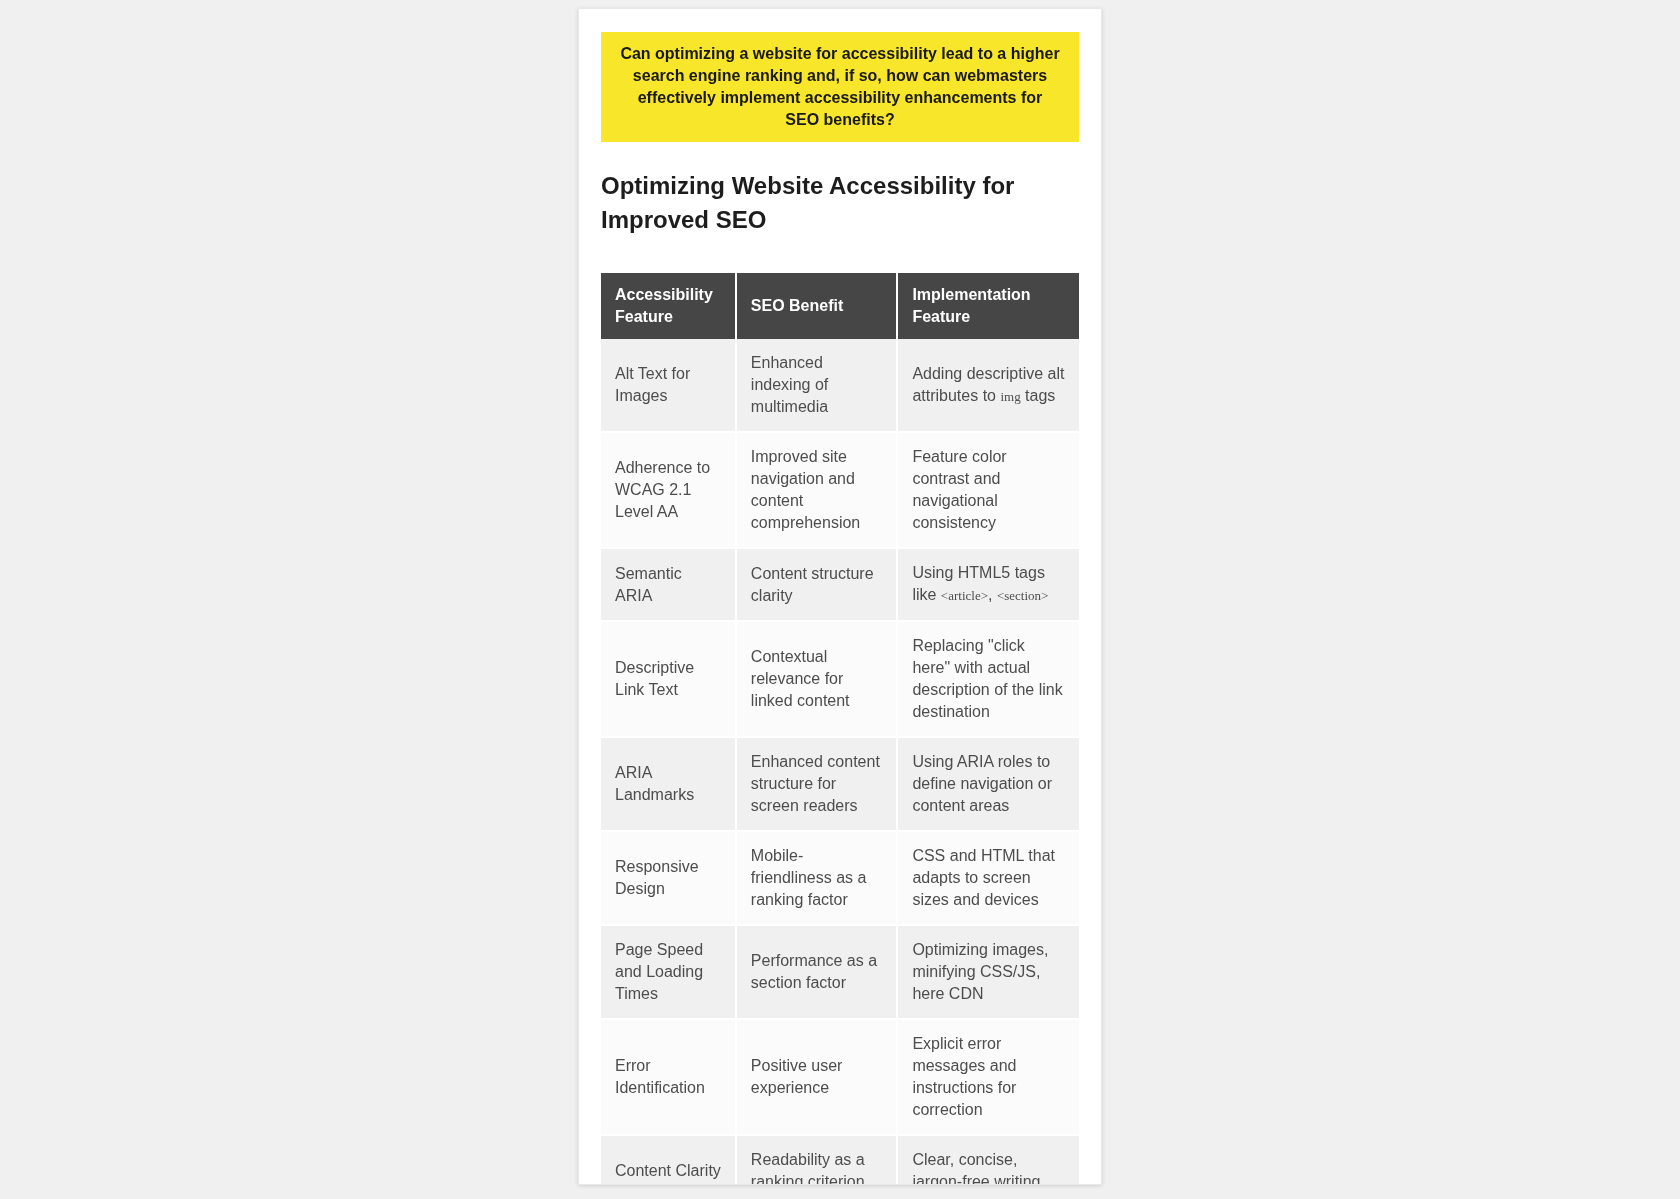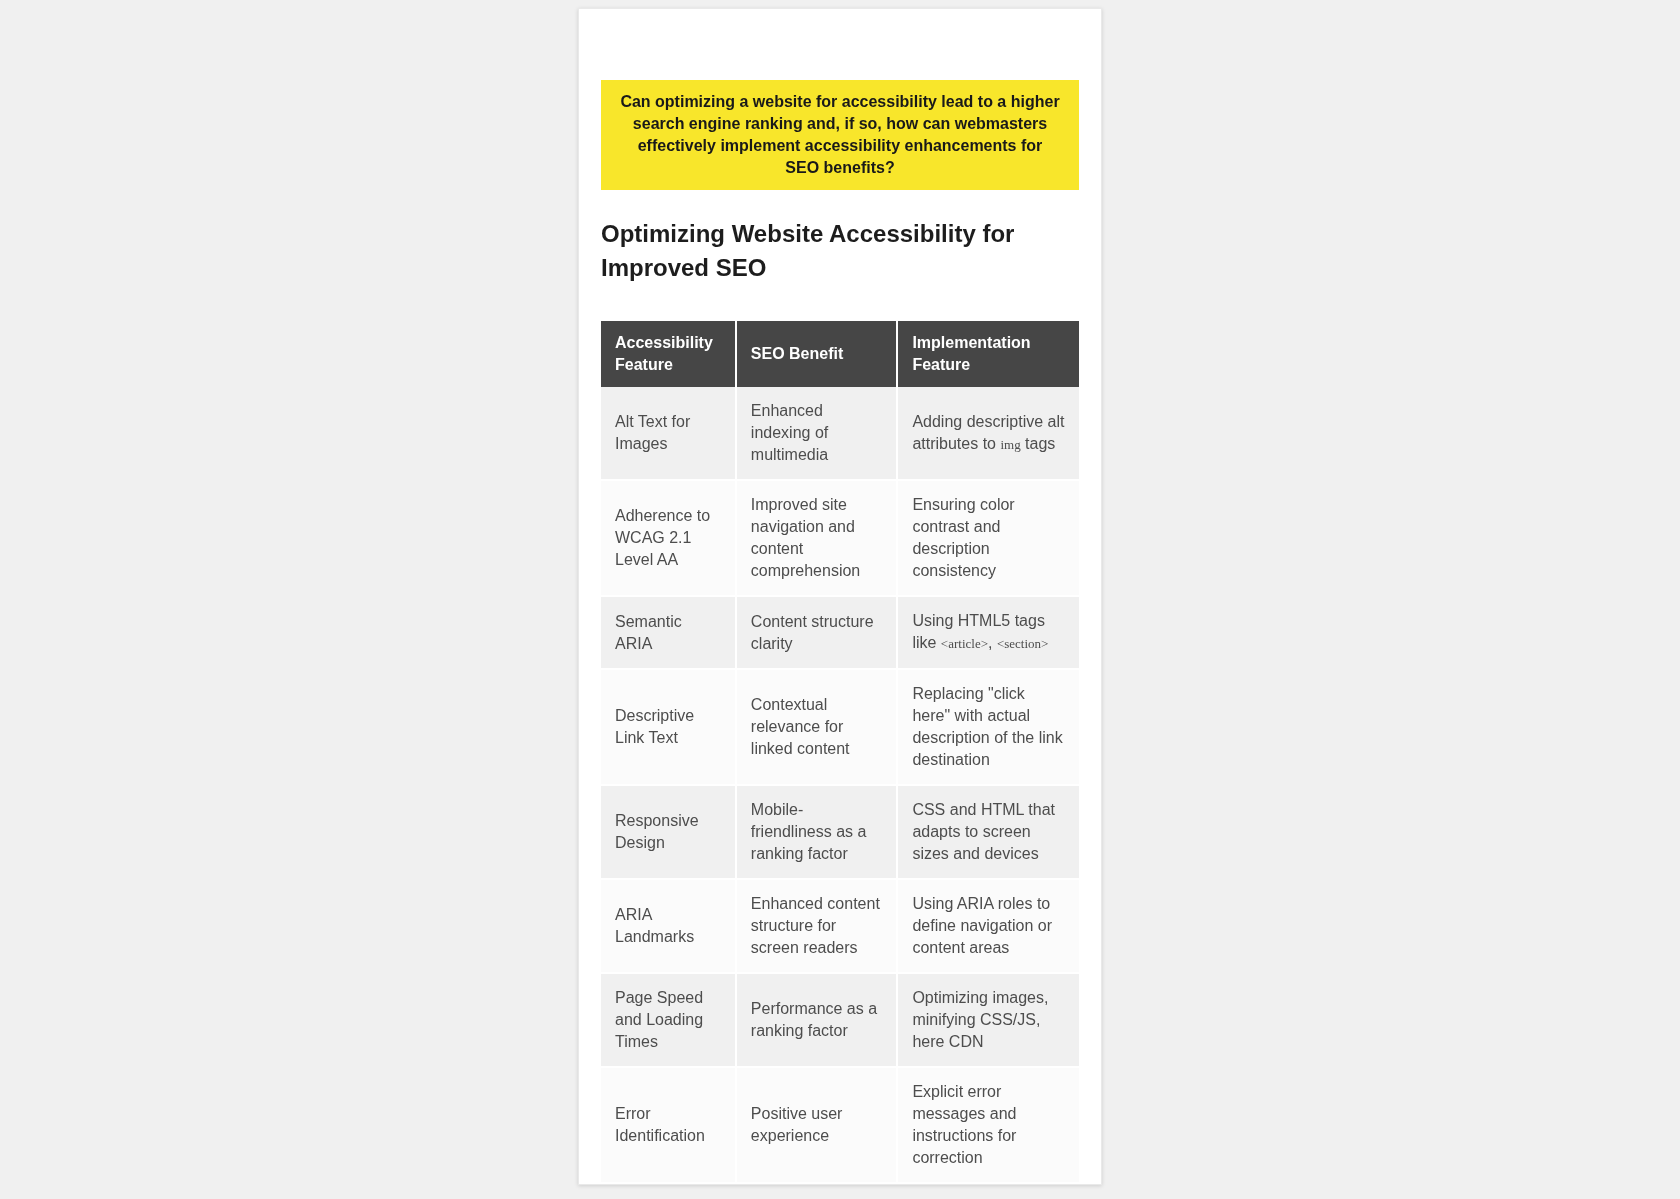--- a/index.html
+++ b/index.html
@@ -23,21 +23,20 @@
   }
   .question-box {
     background: var(--highlight, #f8e62b);
     color: var(--question-text, #191919);
     font-size: 16px;
     font-weight: 700;
     line-height: 22px;
     text-align: center;
     padding: 11px 4px;
     white-space: pre-line;
-    margin-top: 48px;
   }
   .page-title {
     font-size: 24px;
     line-height: 34px;
     font-weight: 700;
     color: var(--title-text, #1d1d1d);
     margin: 27px 0 36px;
     white-space: pre-line;
   }
   table.data-table {
@@ -102,45 +101,45 @@
     </thead>
     <tbody id="table-body">
         <tr>
           <td>Alt Text for Images</td>
           <td>Enhanced indexing of multimedia</td>
           <td>Adding descriptive alt attributes to <code class="inline-code">img</code> tags</td>
         </tr>
         <tr>
           <td>Adherence to WCAG 2.1 Level AA</td>
           <td>Improved site navigation and content comprehension</td>
-          <td>Ensuring color contrast and description consistency</td>
+          <td>Feature color contrast and navigational consistency</td>
         </tr>
         <tr>
           <td>Semantic ARIA</td>
           <td>Content structure clarity</td>
           <td>Using HTML5 tags like <code class="inline-code">&lt;article&gt;</code>, <code class="inline-code">&lt;section&gt;</code></td>
         </tr>
         <tr>
           <td>Descriptive Link Text</td>
           <td>Contextual relevance for linked content</td>
           <td>Replacing "click here" with actual description of the link destination</td>
         </tr>
         <tr>
+          <td>ARIA Landmarks</td>
+          <td>Enhanced content structure for screen readers</td>
+          <td>Using ARIA roles to define navigation or content areas</td>
+        </tr>
+        <tr>
           <td>Responsive Design</td>
           <td>Mobile-friendliness as a ranking factor</td>
           <td>CSS and HTML that adapts to screen sizes and devices</td>
         </tr>
         <tr>
-          <td>ARIA Landmarks</td>
-          <td>Enhanced content structure for screen readers</td>
-          <td>Using ARIA roles to define navigation or content areas</td>
-        </tr>
-        <tr>
           <td>Page Speed and Loading Times</td>
-          <td>Performance as a ranking factor</td>
+          <td>Performance as a section factor</td>
           <td>Optimizing images, minifying CSS/JS, here CDN</td>
         </tr>
         <tr>
           <td>Error Identification</td>
           <td>Positive user experience</td>
           <td>Explicit error messages and instructions for correction</td>
         </tr>
         <tr>
           <td>Content Clarity</td>
           <td>Readability as a ranking criterion</td>

